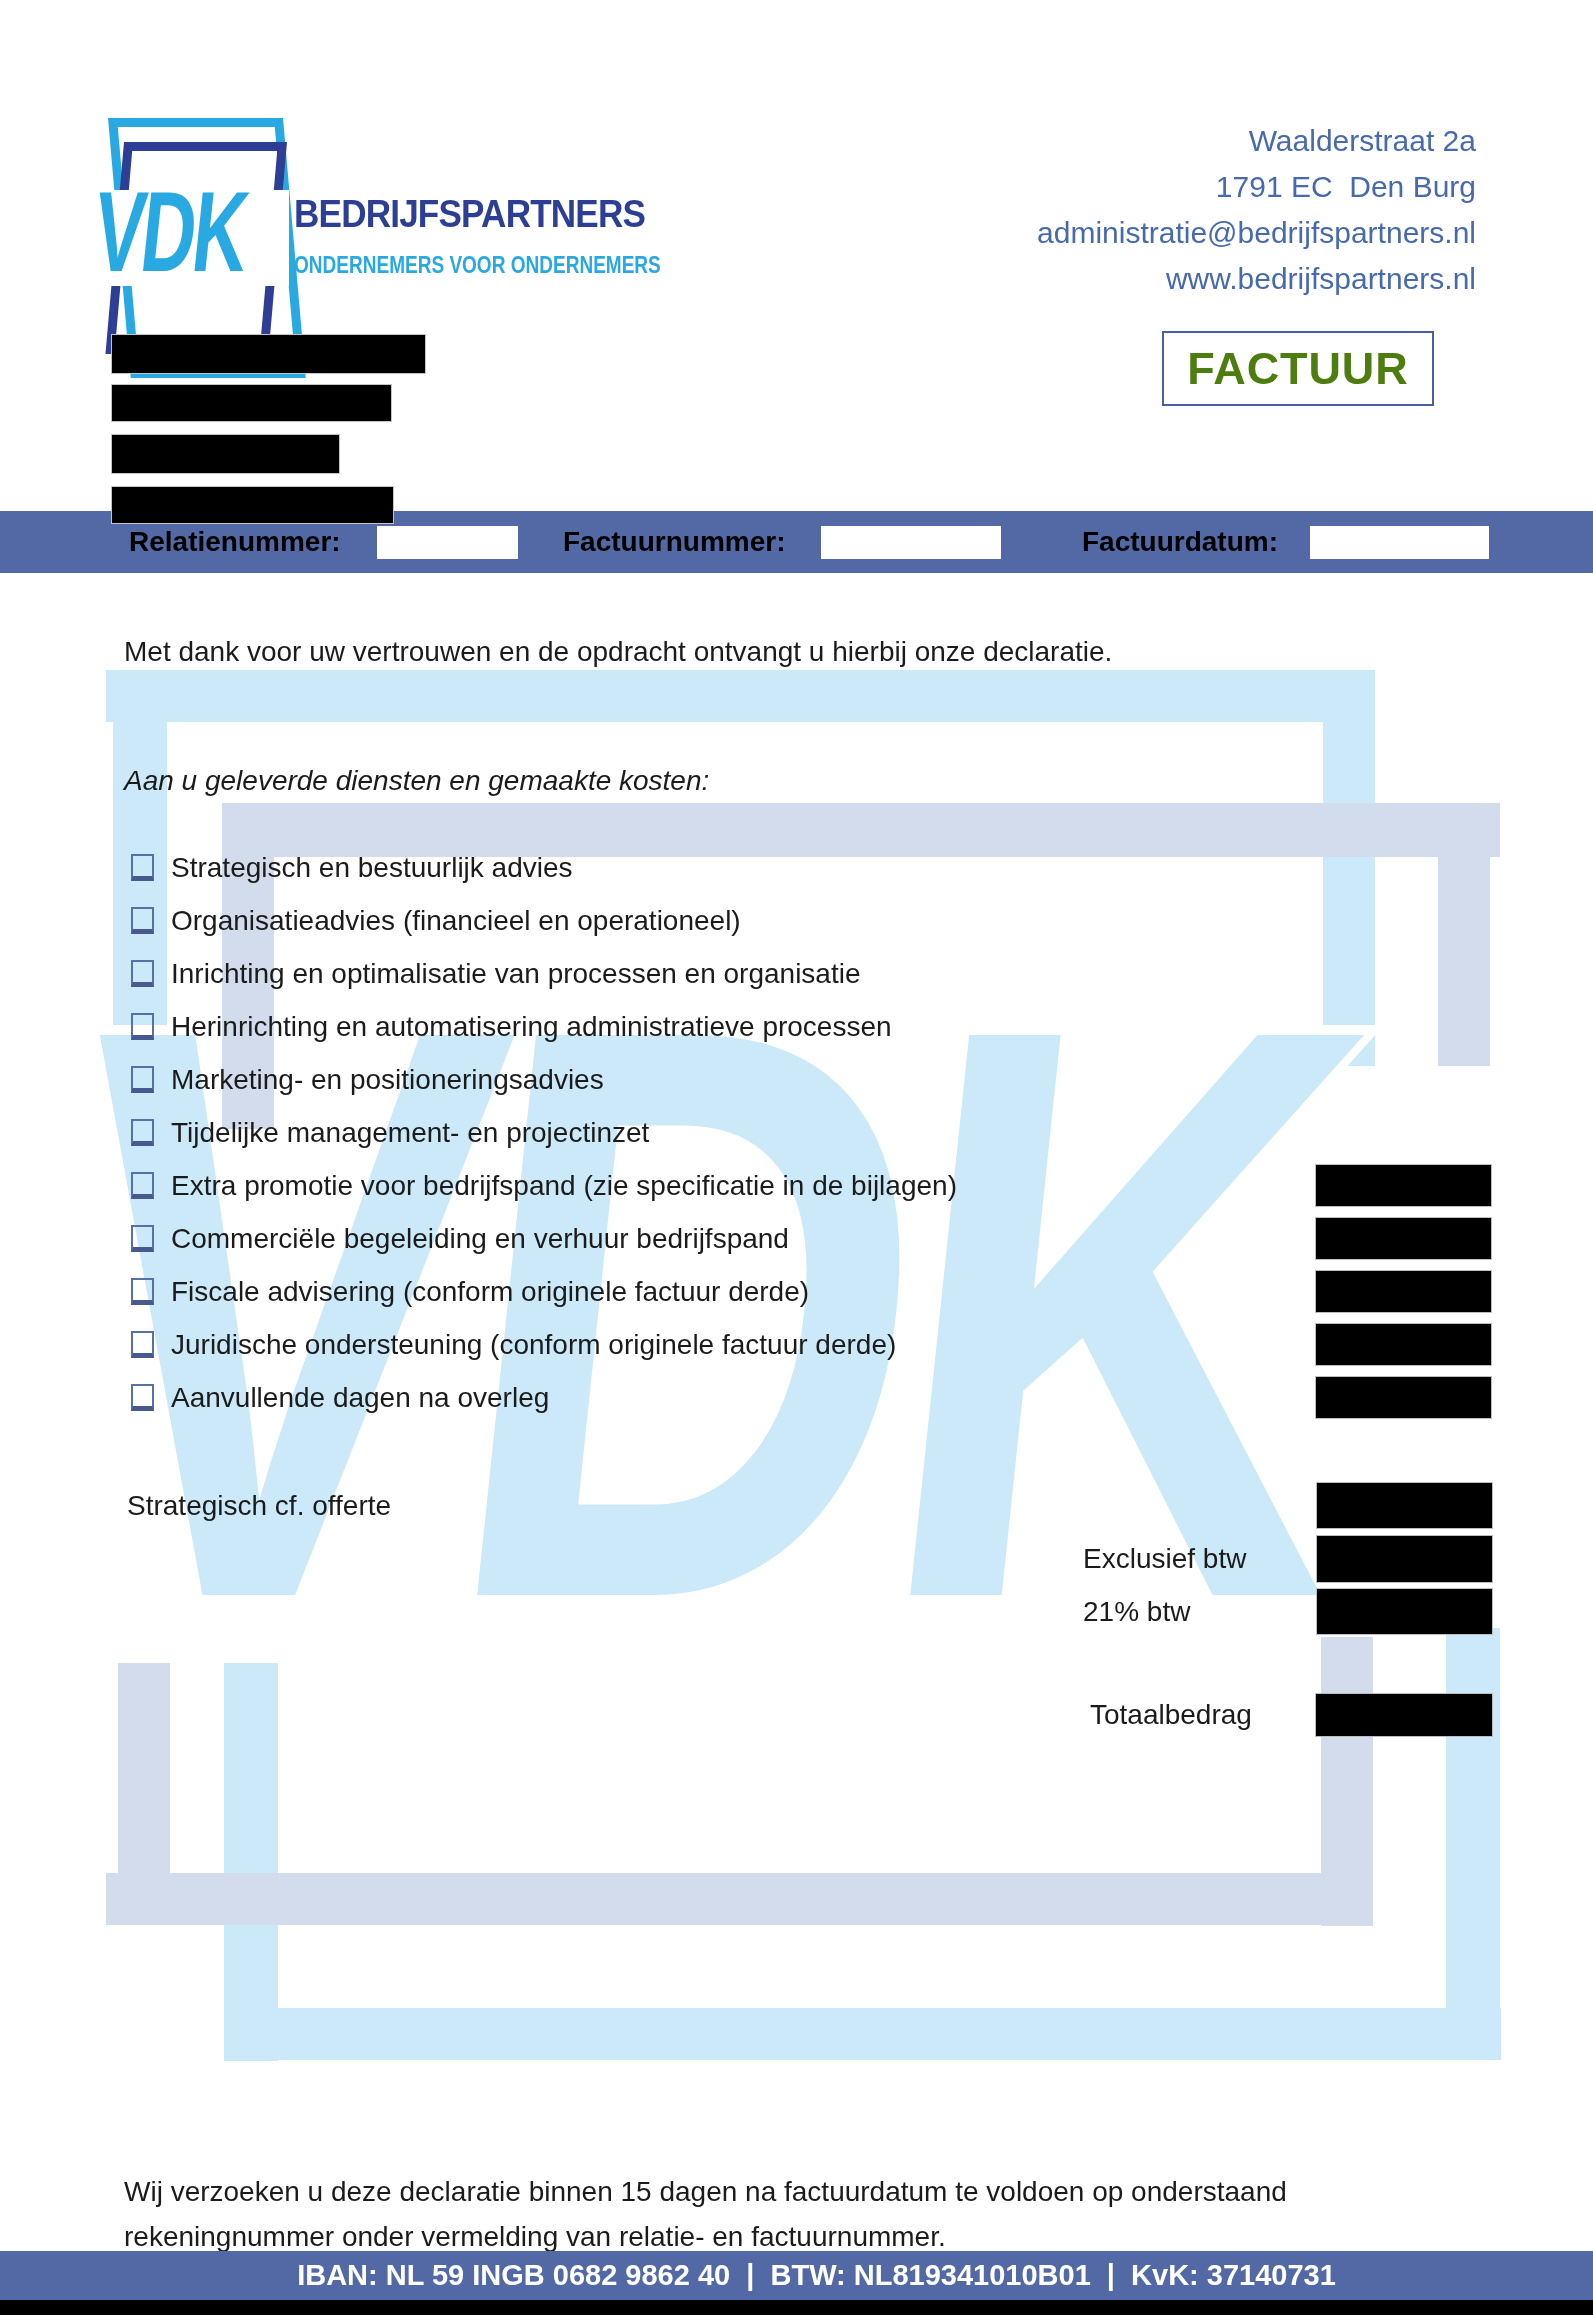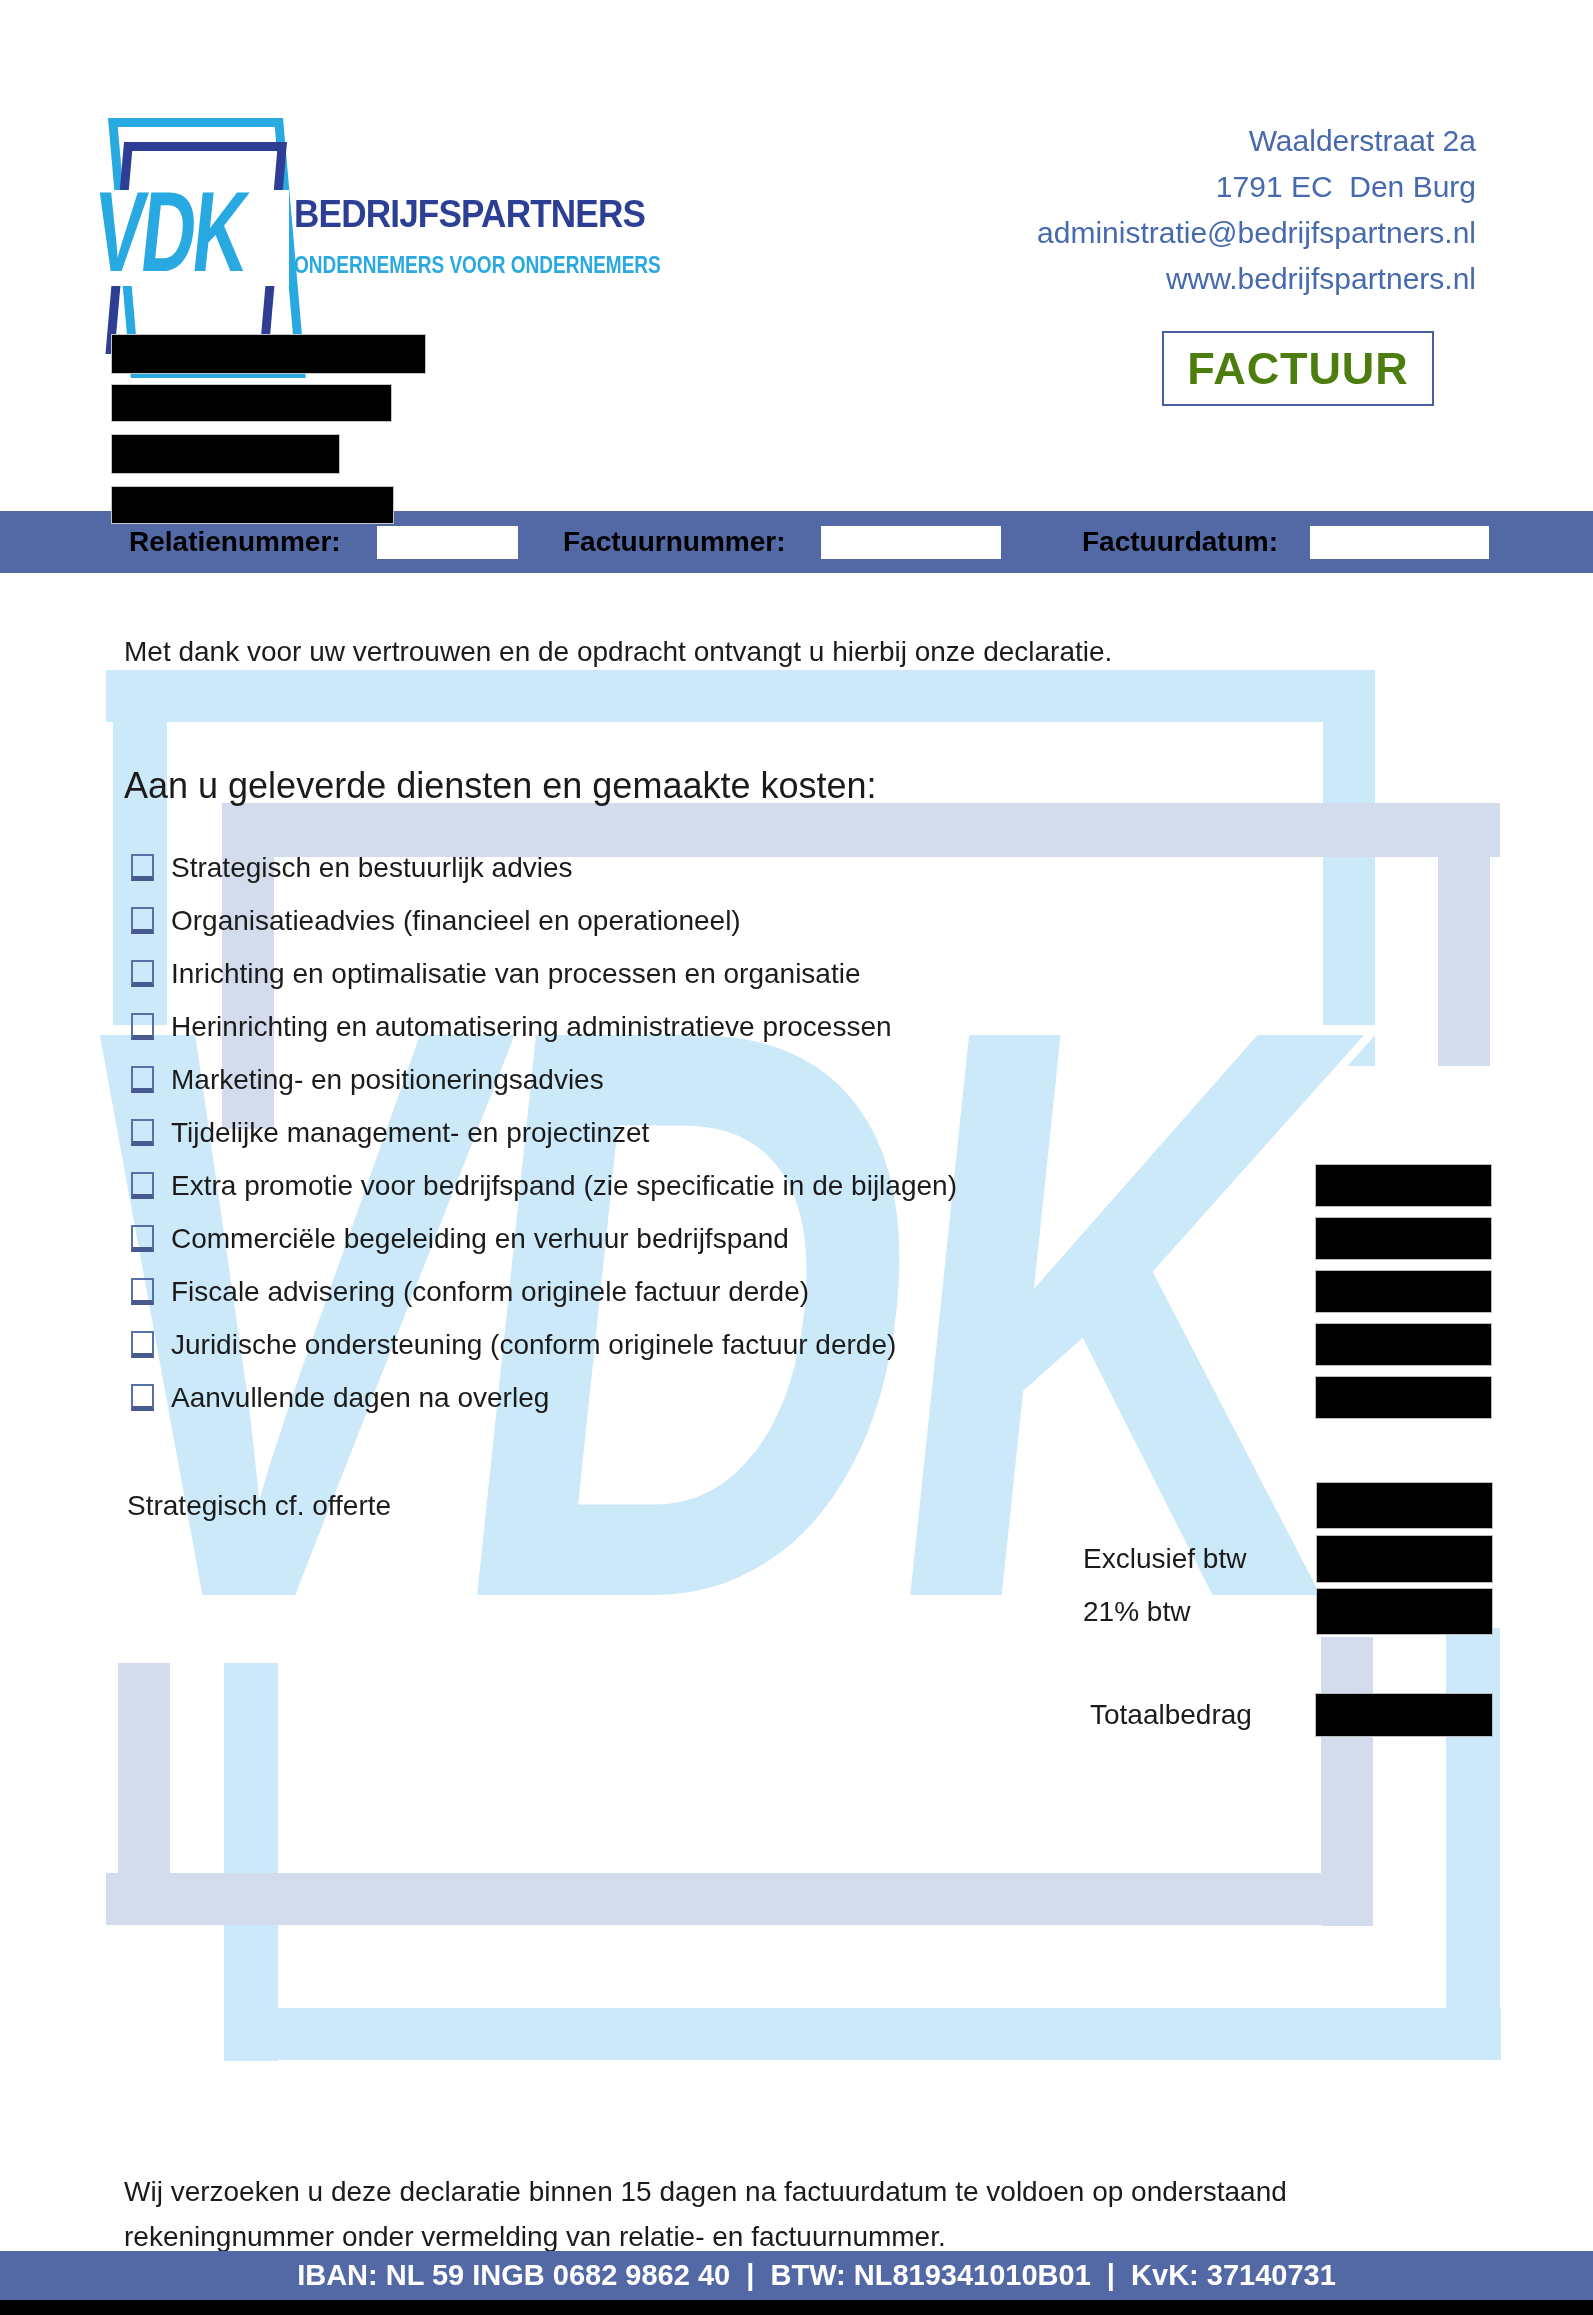--- a/index.html
+++ b/index.html
@@ -46,21 +46,21 @@
   .factuur-box span{font-size:45px;font-weight:bold;color:#4d7c0f;letter-spacing:0.9px;}
 
   
   .meta-bar{left:0;top:511px;width:1593px;height:62px;background:#5269a6;z-index:8;}
   .meta-label{position:absolute;top:0;height:62px;display:flex;align-items:center;
       font-size:28px;font-weight:bold;color:#000000;}
   .meta-box{position:absolute;top:15.4px;height:33px;background:#ffffff;}
 
   
   .intro{left:124px;top:636px;font-size:28px;z-index:10;}
-  .svc-heading{left:124px;top:765px;font-size:36px;z-index:10;}
+  .svc-heading{left:124px;top:765px;font-size:28px;z-index:10;font-style:italic;}
   .services{left:131px;top:841px;width:1361px;z-index:10;}
   .svc-row{display:flex;align-items:center;height:53px;font-size:28px;}
   .cbx{display:inline-block;width:19px;height:20px;border:2.7px solid #5670a8;
       border-bottom:5.4px solid #47598f;margin-right:17px;flex:0 0 auto;box-sizing:content-box;}
   .amt{margin-left:auto;width:177px;height:43px;background:#000000;border:0.9px solid #bdbdbd;box-sizing:border-box;}
 
   
   .tot-row{position:absolute;display:flex;align-items:center;z-index:10;font-size:28px;}
   .tot-bar{margin-left:auto;background:#000000;border:0.9px solid #bdbdbd;box-sizing:border-box;}
 

